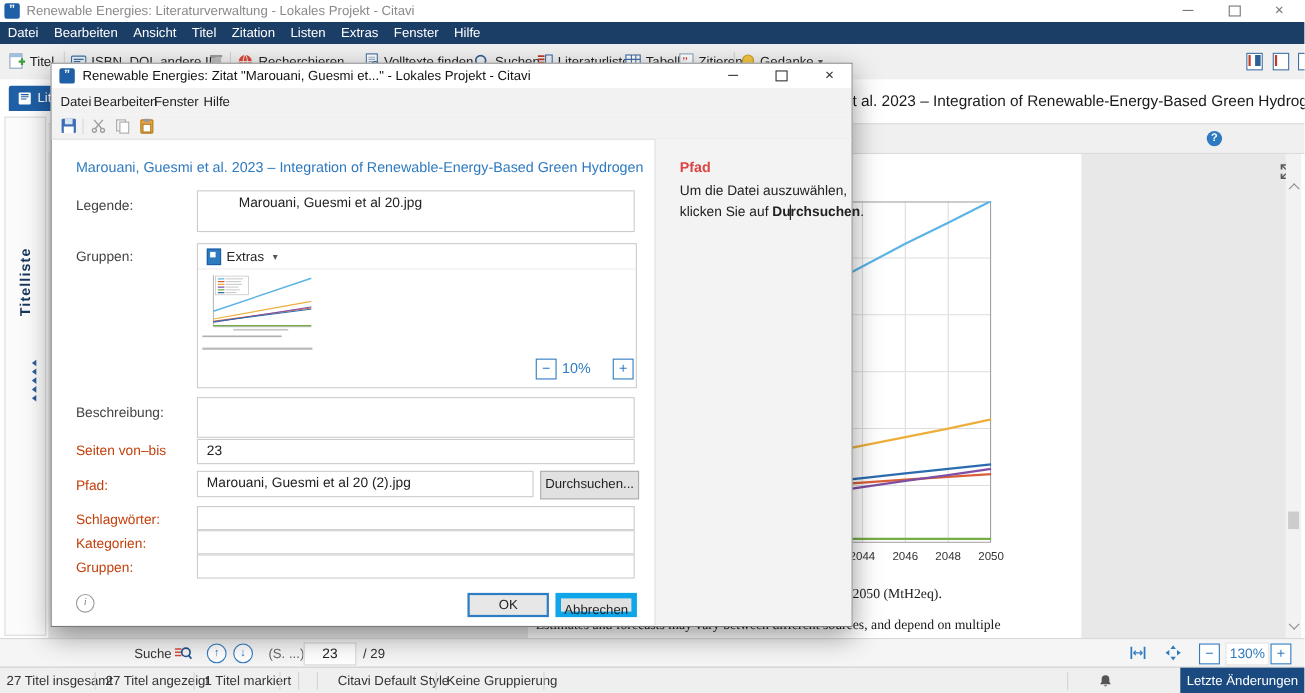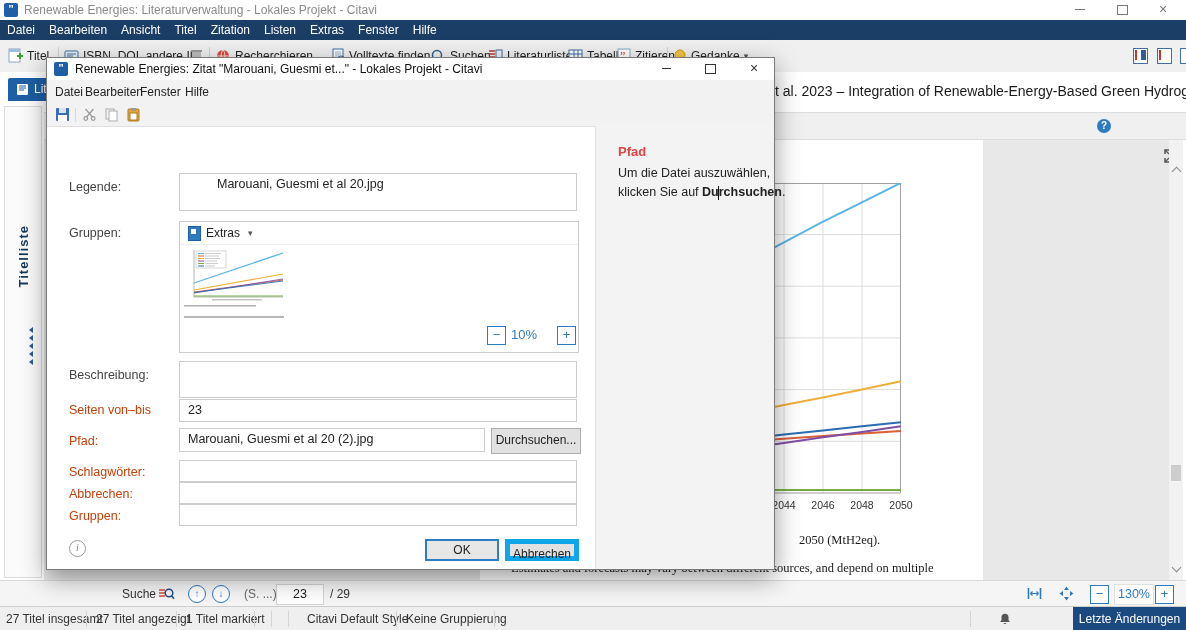--- a/index.html
+++ b/index.html
@@ -47,21 +47,21 @@
   .chevcol{position:absolute;left:24px;top:218px;}
   .chev{width:0;height:0;border-top:3px solid transparent;border-bottom:3px solid transparent;
         border-right:4px solid #2a5b9b;margin:2px 0;}
   
   #pane-bg{left:44px;top:140px;width:1125px;height:440px;background:#e8e8e8;}
   #page{left:480px;top:140px;width:503px;height:440px;background:#fff;z-index:2;}
   #bg-chart{left:736px;top:183px;z-index:3;}
   .gl{stroke:#ddd;stroke-width:1;}
   .axl{stroke:#a0a0a0;fill:none;stroke-width:1;}
   .tk{font:10.5px "Liberation Sans",sans-serif;fill:#333;text-anchor:middle;}
-  .serif{font-family:"Liberation Serif",serif;color:#1a1a1a;margin-left:24px;}
+  .serif{font-family:"Liberation Serif",serif;color:#1a1a1a;}
   #caption1{left:775px;top:533px;font-size:12.5px;z-index:3;}
   #caption2{left:487px;top:561px;font-size:12.5px;white-space:nowrap;z-index:3;}
   #expand-icon{left:1163px;top:148px;z-index:4;}
   
   #scrollbar{left:1169px;top:140px;width:14px;height:440px;background:#f2f2f2;z-index:4;}
   .sb-chev{position:absolute;left:4px;width:6px;height:6px;border-left:1.5px solid #8a8a8a;border-bottom:1.5px solid #8a8a8a;}
   .sb-up{top:28px;transform:rotate(135deg);}
   .sb-down{top:424px;transform:rotate(-45deg);}
   #sb-thumb{position:absolute;left:2px;top:325px;width:10px;height:16px;background:#cdcdcd;}
   
@@ -336,20 +336,21 @@
           <rect x="5" y="1" width="5" height="3" fill="#9a9a9a"></rect>
           <rect x="4" y="6" width="7" height="7" fill="#fff" stroke="#b07c20"></rect>
         </svg></span>
   </div>
 
   <div id="dside"></div>
   <div id="dside-head">Pfad</div>
   <div id="dside-text"><span>Um die Datei auszuwählen,</span><br><span>klicken Sie auf </span><b>Durchsuchen</b><span>.</span></div>
   <div id="dcaret"></div>
 
+  <div id="dlink">Marouani, Guesmi et al. 2023 – Integration of Renewable-Energy-Based Green Hydrogen</div>
 
   <div class="dlabel" style="top:122px;text-align:right;">Legende:</div>
   <div class="dinput" style="top:115px;height:38px;padding-left:37px;">Marouani, Guesmi et al 20.jpg</div>
 
   <div class="dlabel" style="top:168px;">Gruppen:</div>
   <div id="vorschau-box">
     <div class="vhead">
       <span class="ficon">
           <i></i>
         </span>
@@ -392,21 +393,21 @@
 
   <div class="dlabel blue" style="top:345px;">Seiten von–bis</div>
   <div class="dinput" style="top:341px;height:23px;">23</div>
 
   <div class="dlabel blue" style="top:376px;">Pfad:</div>
   <div class="dinput" style="top:370px;height:24px;width:306px;">Marouani, Guesmi et al 20 (2).jpg</div>
   <div id="browse-btn">Durchsuchen...</div>
 
   <div class="dlabel blue" style="top:407px;">Schlagwörter:</div>
   <div class="dinput" style="top:402px;height:22px;"></div>
-  <div class="dlabel blue" style="top:429px;">Abbrechen:</div>
+  <div class="dlabel blue" style="top:429px;">Kategorien:</div>
   <div class="dinput" style="top:424px;height:22px;"></div>
   <div class="dlabel blue" style="top:451px;">Gruppen:</div>
   <div class="dinput" style="top:446px;height:22px;"></div>
 
   <div id="info-icon">i</div>
   <div id="ok-btn">OK</div>
   <div id="cancel-btn">Abbrechen</div>
 </div>
 
 </body></html>

